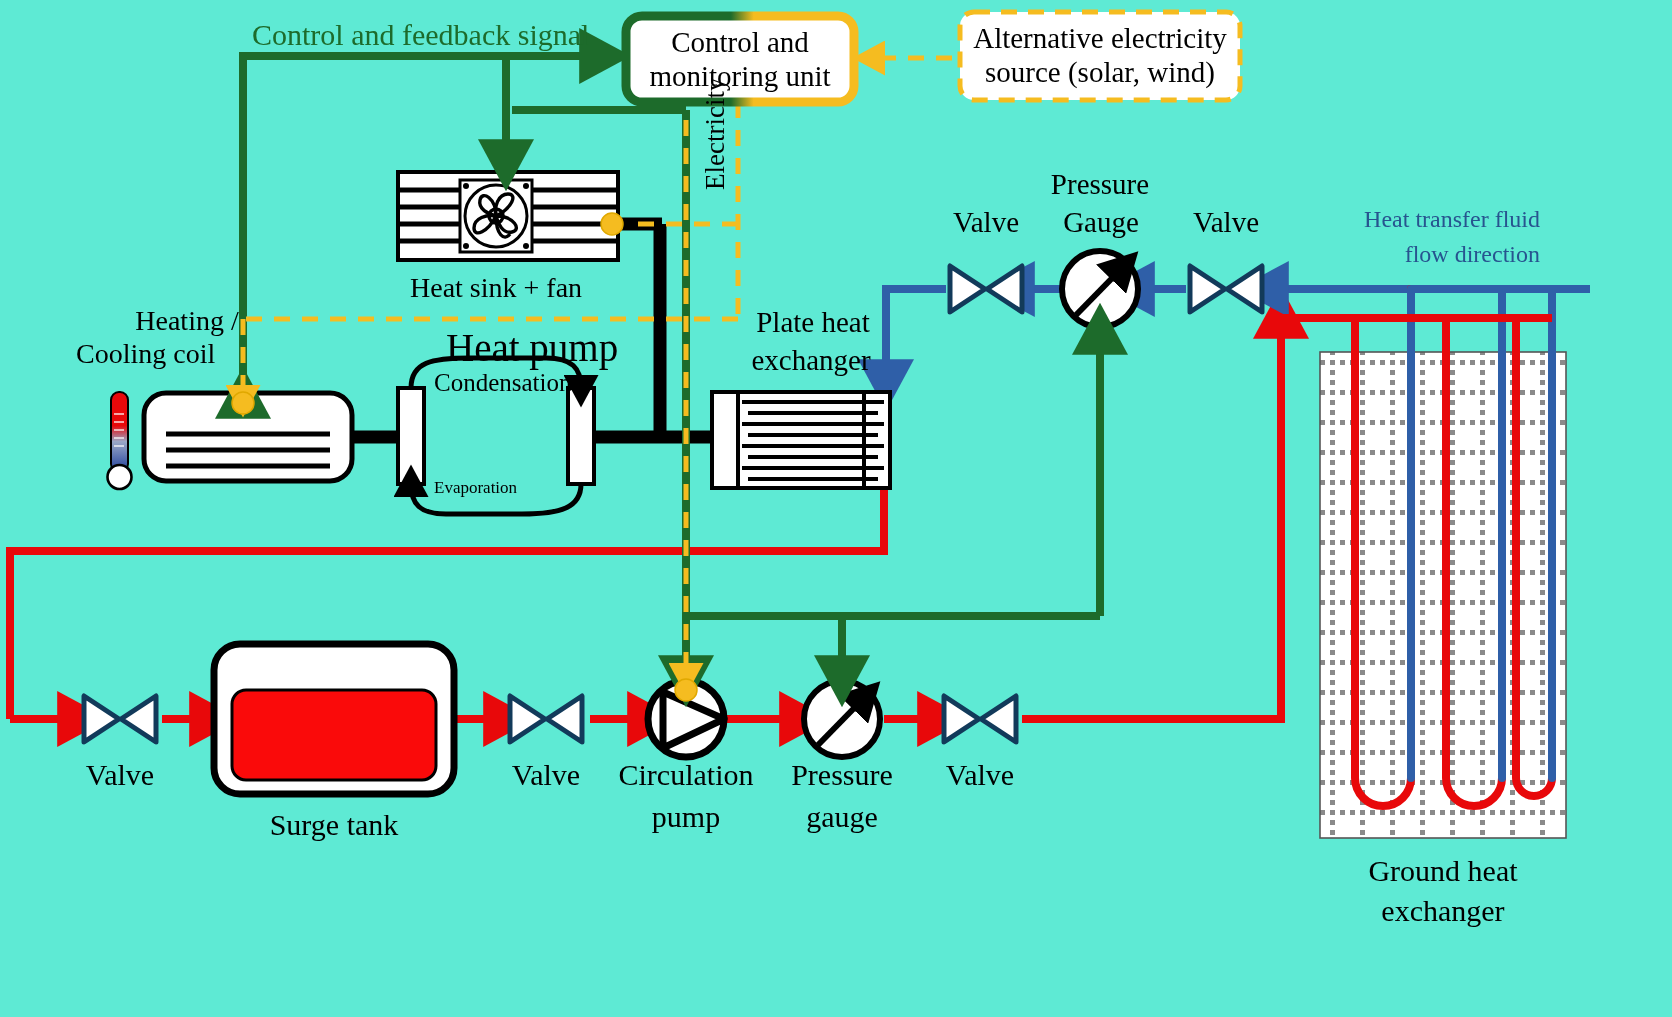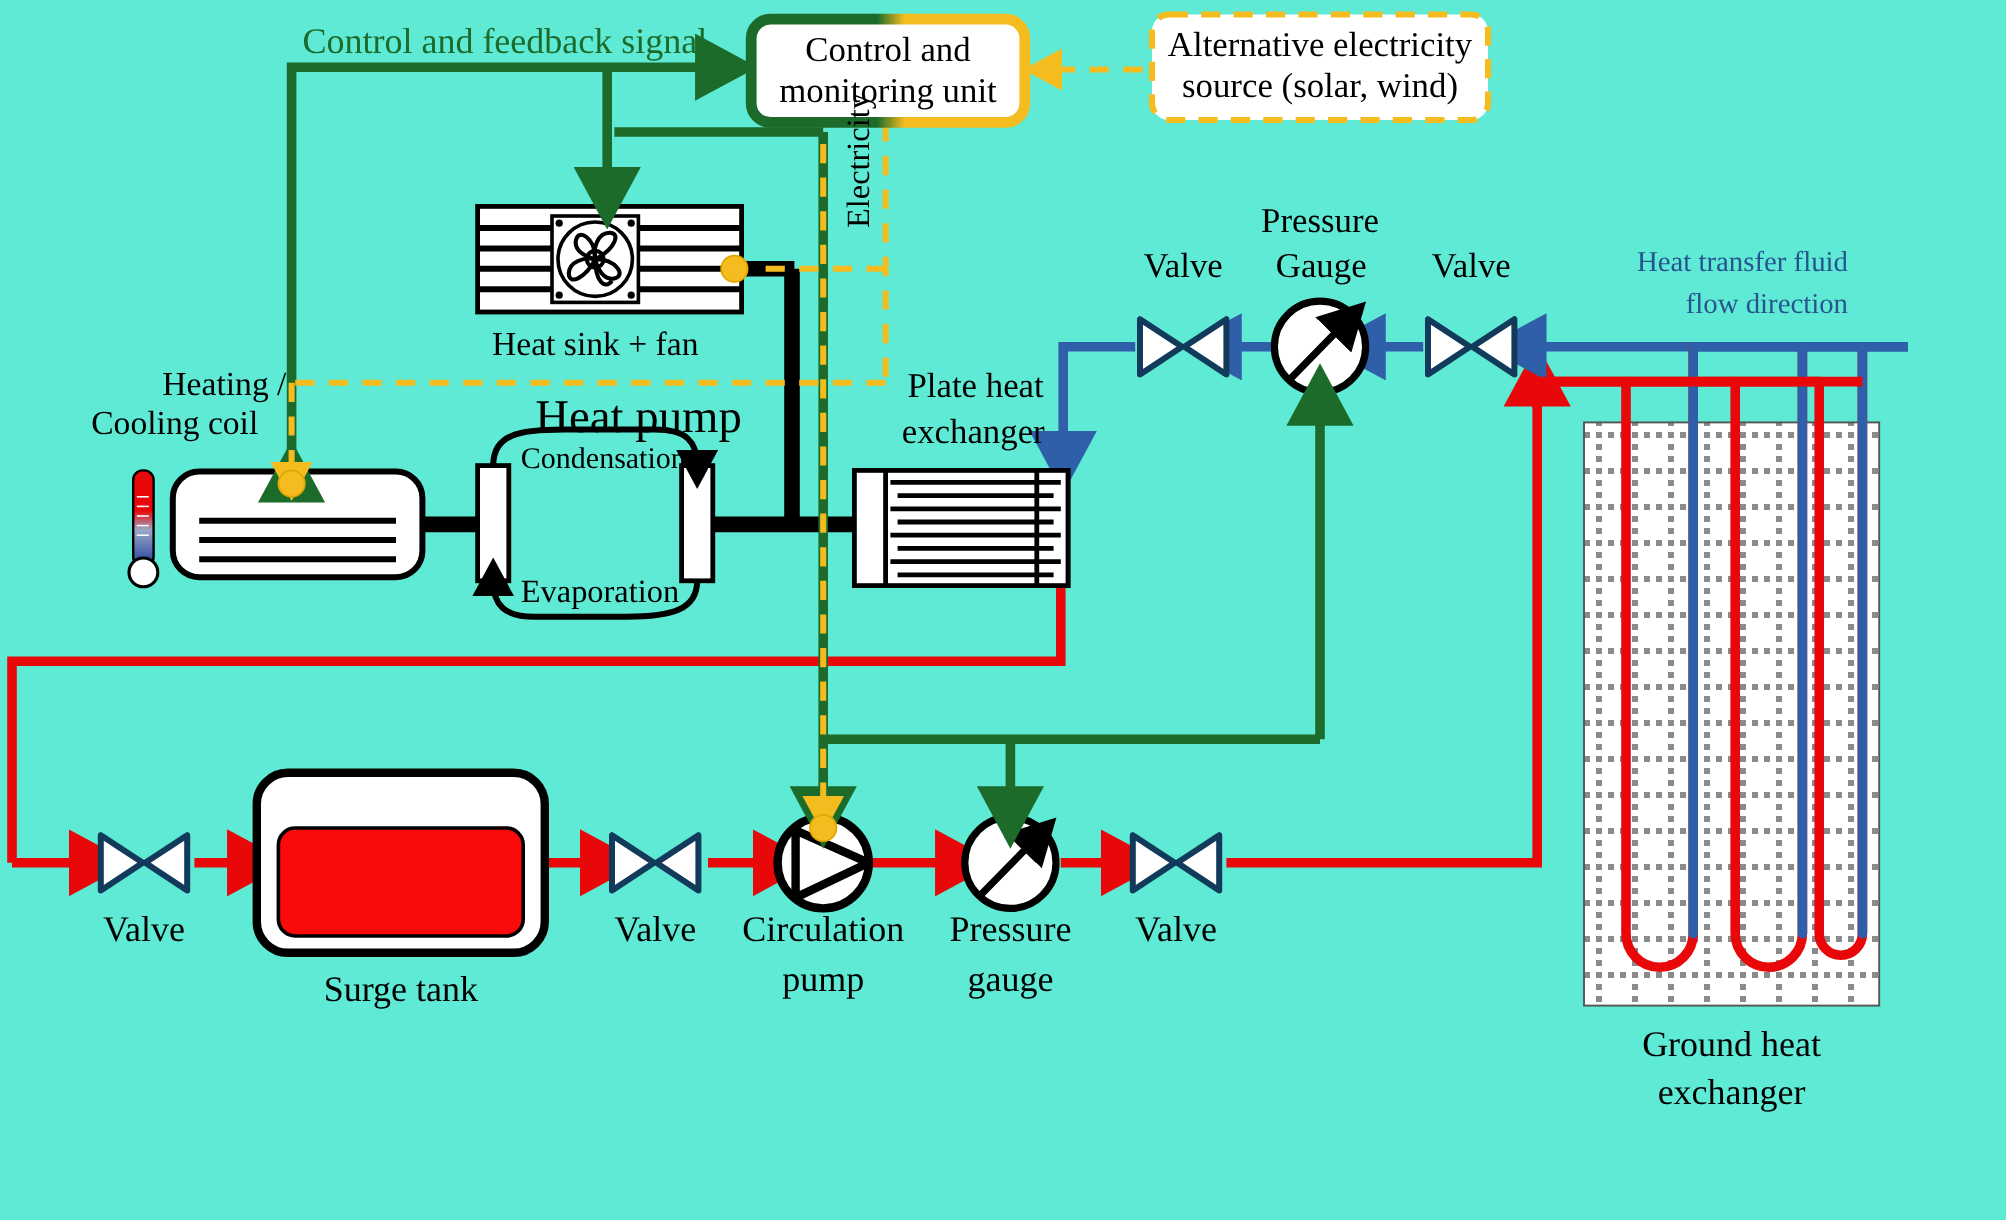--- a/index.html
+++ b/index.html
@@ -292,21 +292,21 @@
 
   <div class="lbl" style="left:700px;top:190px;font-size:27px;transform:rotate(-90deg);transform-origin:left top;">Electricity</div>
 
   <div class="lbl" style="left:410px;top:272px;font-size:28px;">Heat sink + fan</div>
 
   <div class="lbl" style="left:112px;top:305px;width:150px;text-align:center;font-size:28px;">Heating /</div>
   <div class="lbl" style="left:76px;top:338px;width:220px;text-align:left;font-size:28px;">Cooling coil</div>
 
   <div class="lbl" style="left:436px;top:326px;font-size:39px;margin-left:10px;">Heat pump</div>
   <div class="lbl" style="left:434px;top:369px;font-size:25px;">Condensation</div>
-  <div class="lbl" style="left:434px;top:478px;font-size:27px;">Evaporation</div>
+  <div class="lbl" style="left:434px;top:478px;font-size:17px;">Evaporation</div>
 
   <div class="lbl" style="left:728px;top:306px;width:170px;text-align:center;font-size:29px;">Plate heat</div>
   <div class="lbl" style="left:716px;top:344px;width:190px;text-align:center;font-size:29px;">exchanger</div>
 
   <div class="lbl" style="left:1040px;top:168px;width:120px;text-align:center;font-size:29px;">Pressure</div>
   <div class="lbl" style="left:1046px;top:206px;width:110px;text-align:center;font-size:29px;">Gauge</div>
 
   <div class="lbl" style="left:940px;top:206px;width:92px;text-align:center;font-size:29px;">Valve</div>
   <div class="lbl" style="left:1180px;top:206px;width:92px;text-align:center;font-size:29px;">Valve</div>
 

